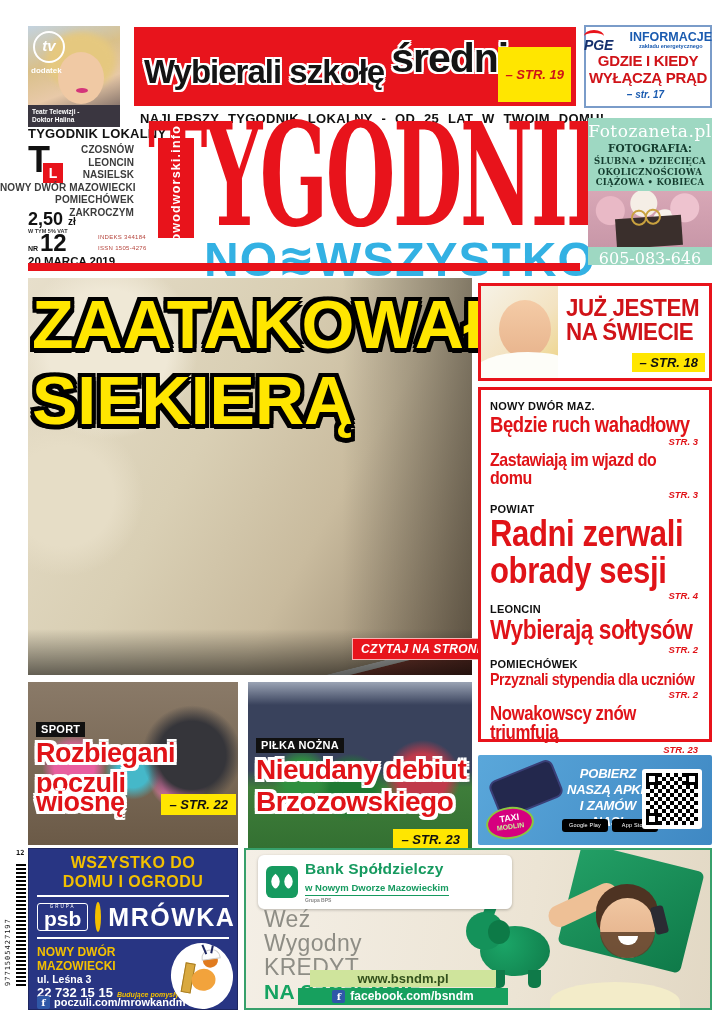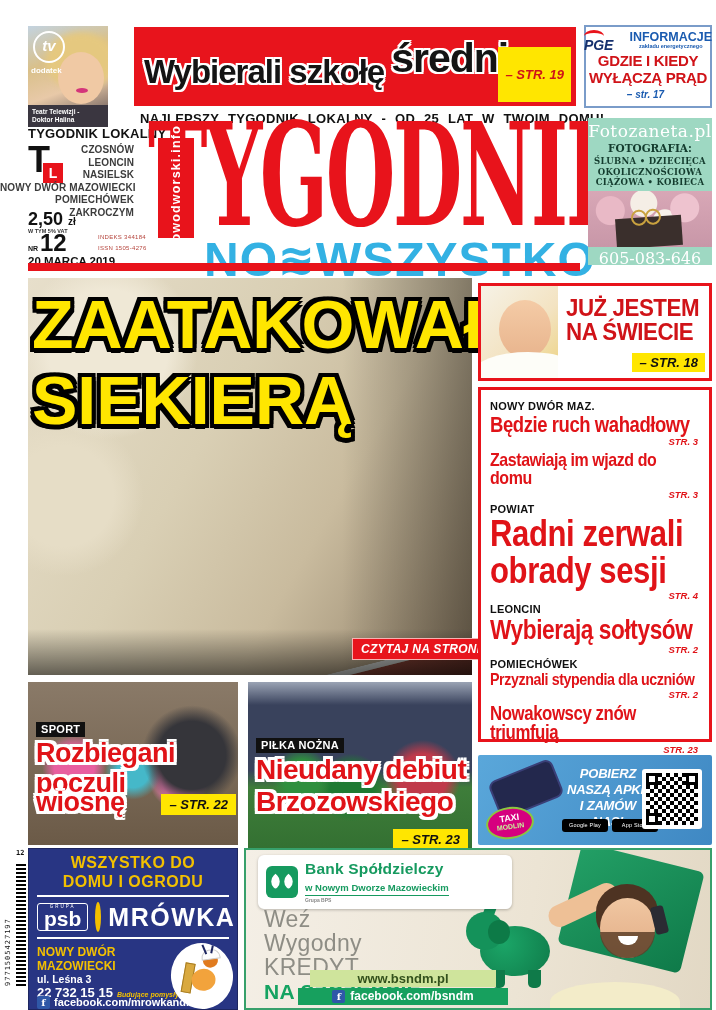--- a/index.html
+++ b/index.html
@@ -4,21 +4,21 @@
 <style>
   html,body{margin:0;padding:0;background:#fff}
   .page{position:relative;width:716px;height:1010px;background:#fff;overflow:hidden;
         font-family:"Liberation Sans",sans-serif;color:#111}
   .abs{position:absolute}
   
   .sh-w{text-shadow:-2px -2px 0 #fff,2px -2px 0 #fff,-2px 2px 0 #fff,2px 2px 0 #fff,-2px 0 0 #fff,2px 0 0 #fff,0 -2px 0 #fff,0 2px 0 #fff}
   .sh-w3{text-shadow:-3px -3px 0 #fff,3px -3px 0 #fff,-3px 3px 0 #fff,3px 3px 0 #fff,-3px 0 0 #fff,3px 0 0 #fff,0 -3px 0 #fff,0 3px 0 #fff}
   .sh-b4{text-shadow:-4px -4px 0 #000,4px -4px 0 #000,-4px 4px 0 #000,4px 4px 0 #000,-4px 0 0 #000,4px 0 0 #000,0 -4px 0 #000,0 4px 0 #000,-3px 0 0 #000,3px 0 0 #000,0 5px 0 #000}
   
-  .tv-box{left:28px;top:26px;width:80px;height:101px;overflow:hidden;
+  .tv-box{left:28px;top:26px;width:92px;height:101px;overflow:hidden;
           background:linear-gradient(160deg,#c3d3e0 0%,#d9c08a 34%,#e8c9a8 60%,#4a4046 100%)}
   .tv-hair{left:18px;top:6px;width:70px;height:58px;border-radius:50%;background:#e5c87f;filter:blur(3px)}
   .tv-face{left:30px;top:26px;width:46px;height:52px;border-radius:50%;background:#f0c9a4}
   .tv-lips{left:48px;top:62px;width:12px;height:5px;border-radius:50%;background:#d4357a}
   .tv-body{left:0;bottom:0;width:100%;height:22px;background:#3a3640}
   .tv-circle{left:5px;top:5px;width:28px;height:28px;border:2px solid #fff;border-radius:50%;
              color:#fff;font:italic bold 15px/26px "Liberation Sans",sans-serif;text-align:center}
   .tv-sub{left:3px;top:40px;color:#fff;font:bold 8px "Liberation Sans",sans-serif}
   .tv-cap{left:4px;bottom:3px;color:#fff;font:bold 6.5px/8px "Liberation Sans",sans-serif}
   .top-banner{left:134px;top:27px;width:442px;height:79px;background:#e8141c;display:flex;align-items:flex-end;padding-left:10px;box-sizing:border-box}
@@ -427,21 +427,21 @@
       <div class="ant-oval">
         <div class="ant-plank"></div>
         <div class="ant-body"></div>
         <div class="ant-head"></div>
         <div class="ant-hat"></div>
         <div class="ant-ant1"></div>
         <div class="ant-ant2"></div>
       </div>
       <div class="mr-fb">
         <div class="fbi">f</div>
-        <span>facebook.com/mrowkandm</span>
+        <span>poczuli.com/mrowkandm</span>
       </div>
     </div>
   </div>
 
   <div class="abs bank">
     <div class="abs bk-man">
       <div class="man-pillow"></div>
       <div class="man-arm"></div>
       <div class="man-hair"></div>
       <div class="man-face"></div>

